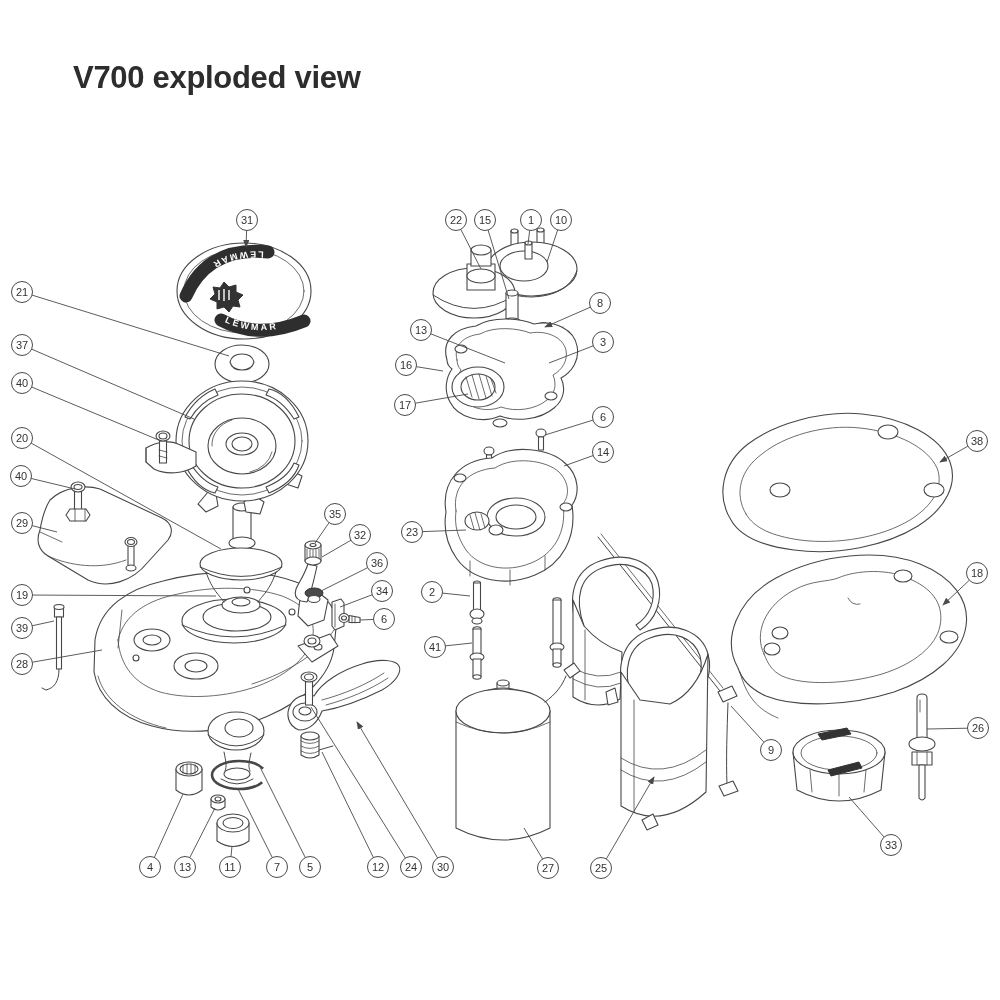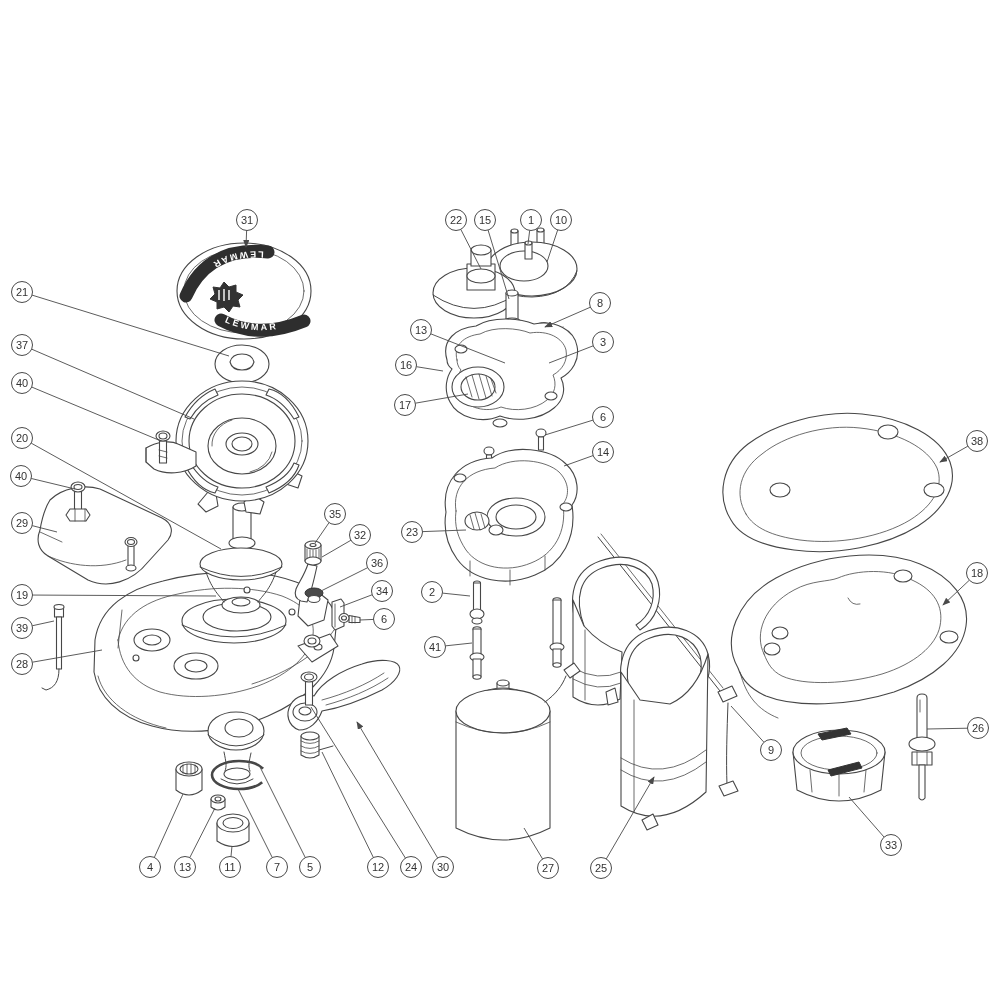--- a/index.html
+++ b/index.html
@@ -16,20 +16,21 @@
   .balloon{fill:#fff;stroke:#4a4a4a;stroke-width:1;}
   .balloon-num{font-family:"Liberation Sans",sans-serif;font-size:11px;fill:#333;
                text-anchor:middle;}
   .brandtxt{font-family:"Liberation Sans",sans-serif;font-size:9px;font-weight:bold;
             fill:#fff;letter-spacing:2.5px;}
 </style>
 </head>
 <body>
 
 <div id="page">
+  <div id="title">V700 exploded view</div>
 
   <svg width="1000" height="1000" viewBox="0 0 1000 1000">
     <defs>
       <marker id="arrowhead" markerWidth="9" markerHeight="7" refX="8" refY="3.5" orient="auto">
         <path d="M0,0 L9,3.5 L0,7 Z" fill="#4a4a4a"></path>
       </marker>
       <path id="capArcTop" d="M268,252 Q208,246 186,296" fill="none"></path>
       <path id="capArcBot" d="M221,320 Q258,340 304,321" fill="none"></path>
     </defs>
 

